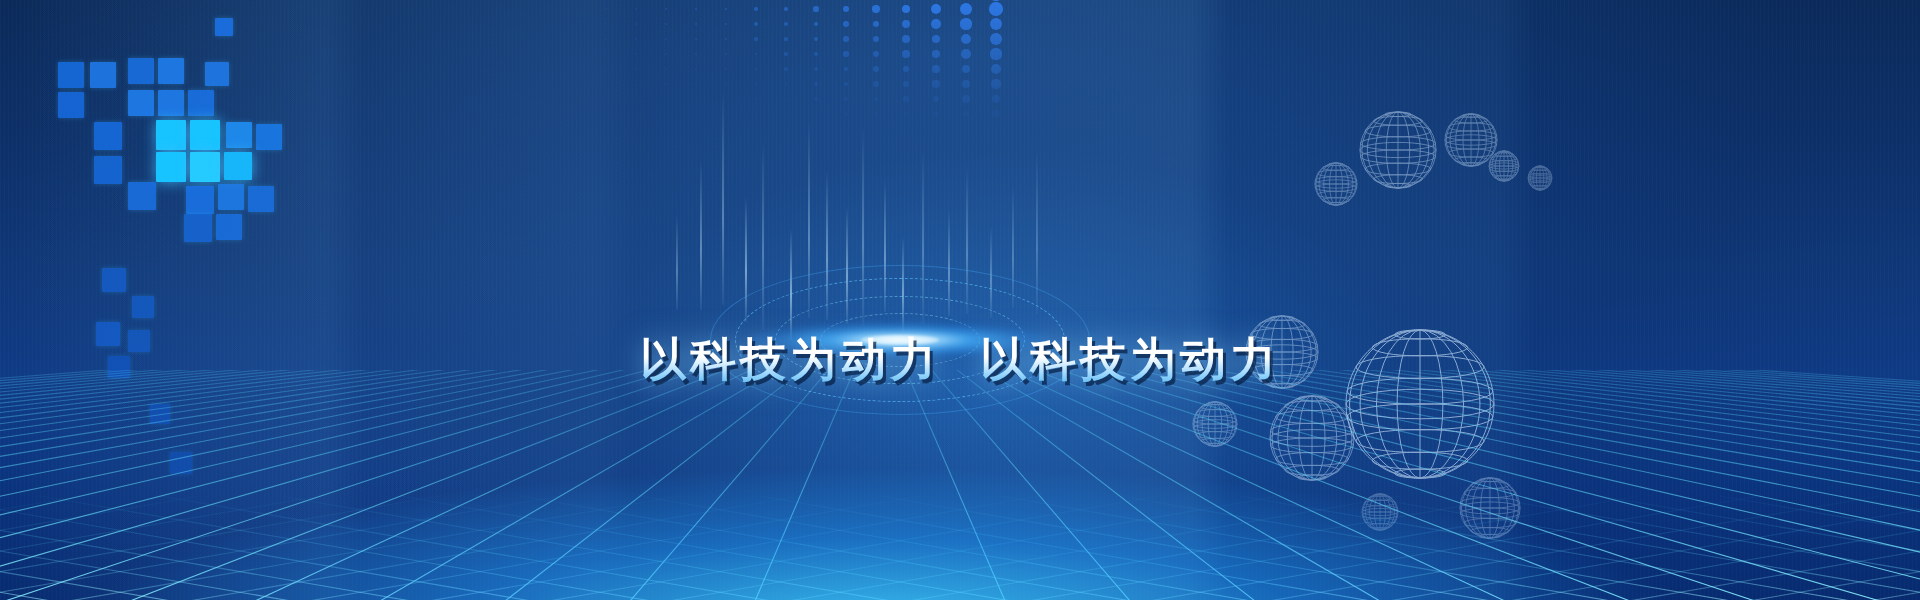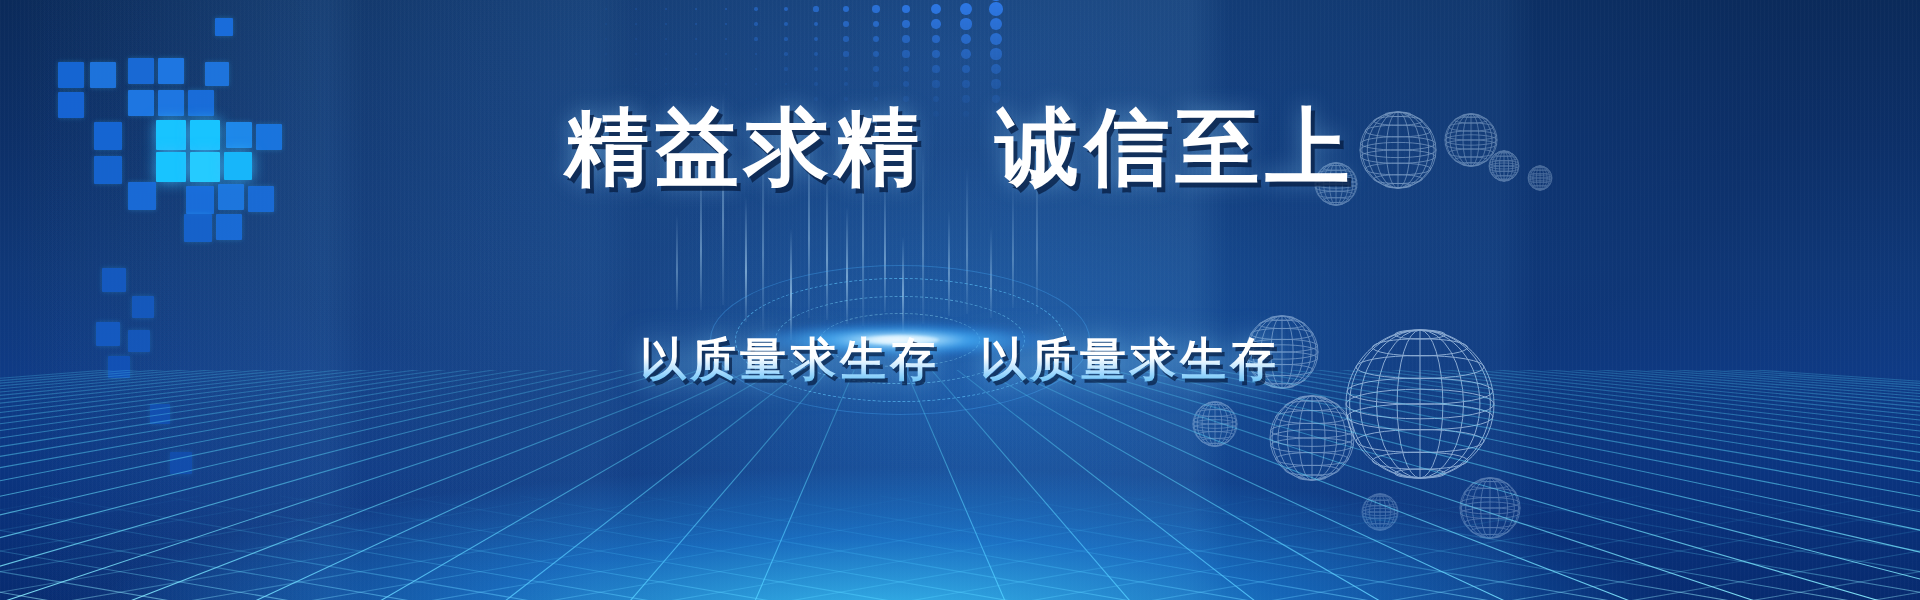--- a/index.html
+++ b/index.html
@@ -688,16 +688,15 @@
           <line x1="3080" y1="126" x2="2440" y2="236" stroke="url(#gl2)" opacity="0.55"></line>
           <line x1="2560" y1="126" x2="3200" y2="236" stroke="url(#gl2)" opacity="0.75"></line>
           <line x1="3200" y1="126" x2="2560" y2="236" stroke="url(#gl2)" opacity="0.55"></line>
           <line x1="2680" y1="126" x2="3320" y2="236" stroke="url(#gl2)" opacity="0.75"></line>
           <line x1="3320" y1="126" x2="2680" y2="236" stroke="url(#gl2)" opacity="0.55"></line>
         </g>
     </svg>
     <div class="haze"></div>
   </div>
 
-  <div class="headline">精益求精  诚信至上</div>
-  <div class="subline">以质量求生存  以质量求生存</div>
+  <div class="subline">以科技为动力  以科技为动力</div>
 
 </div>
 
 </body></html>

